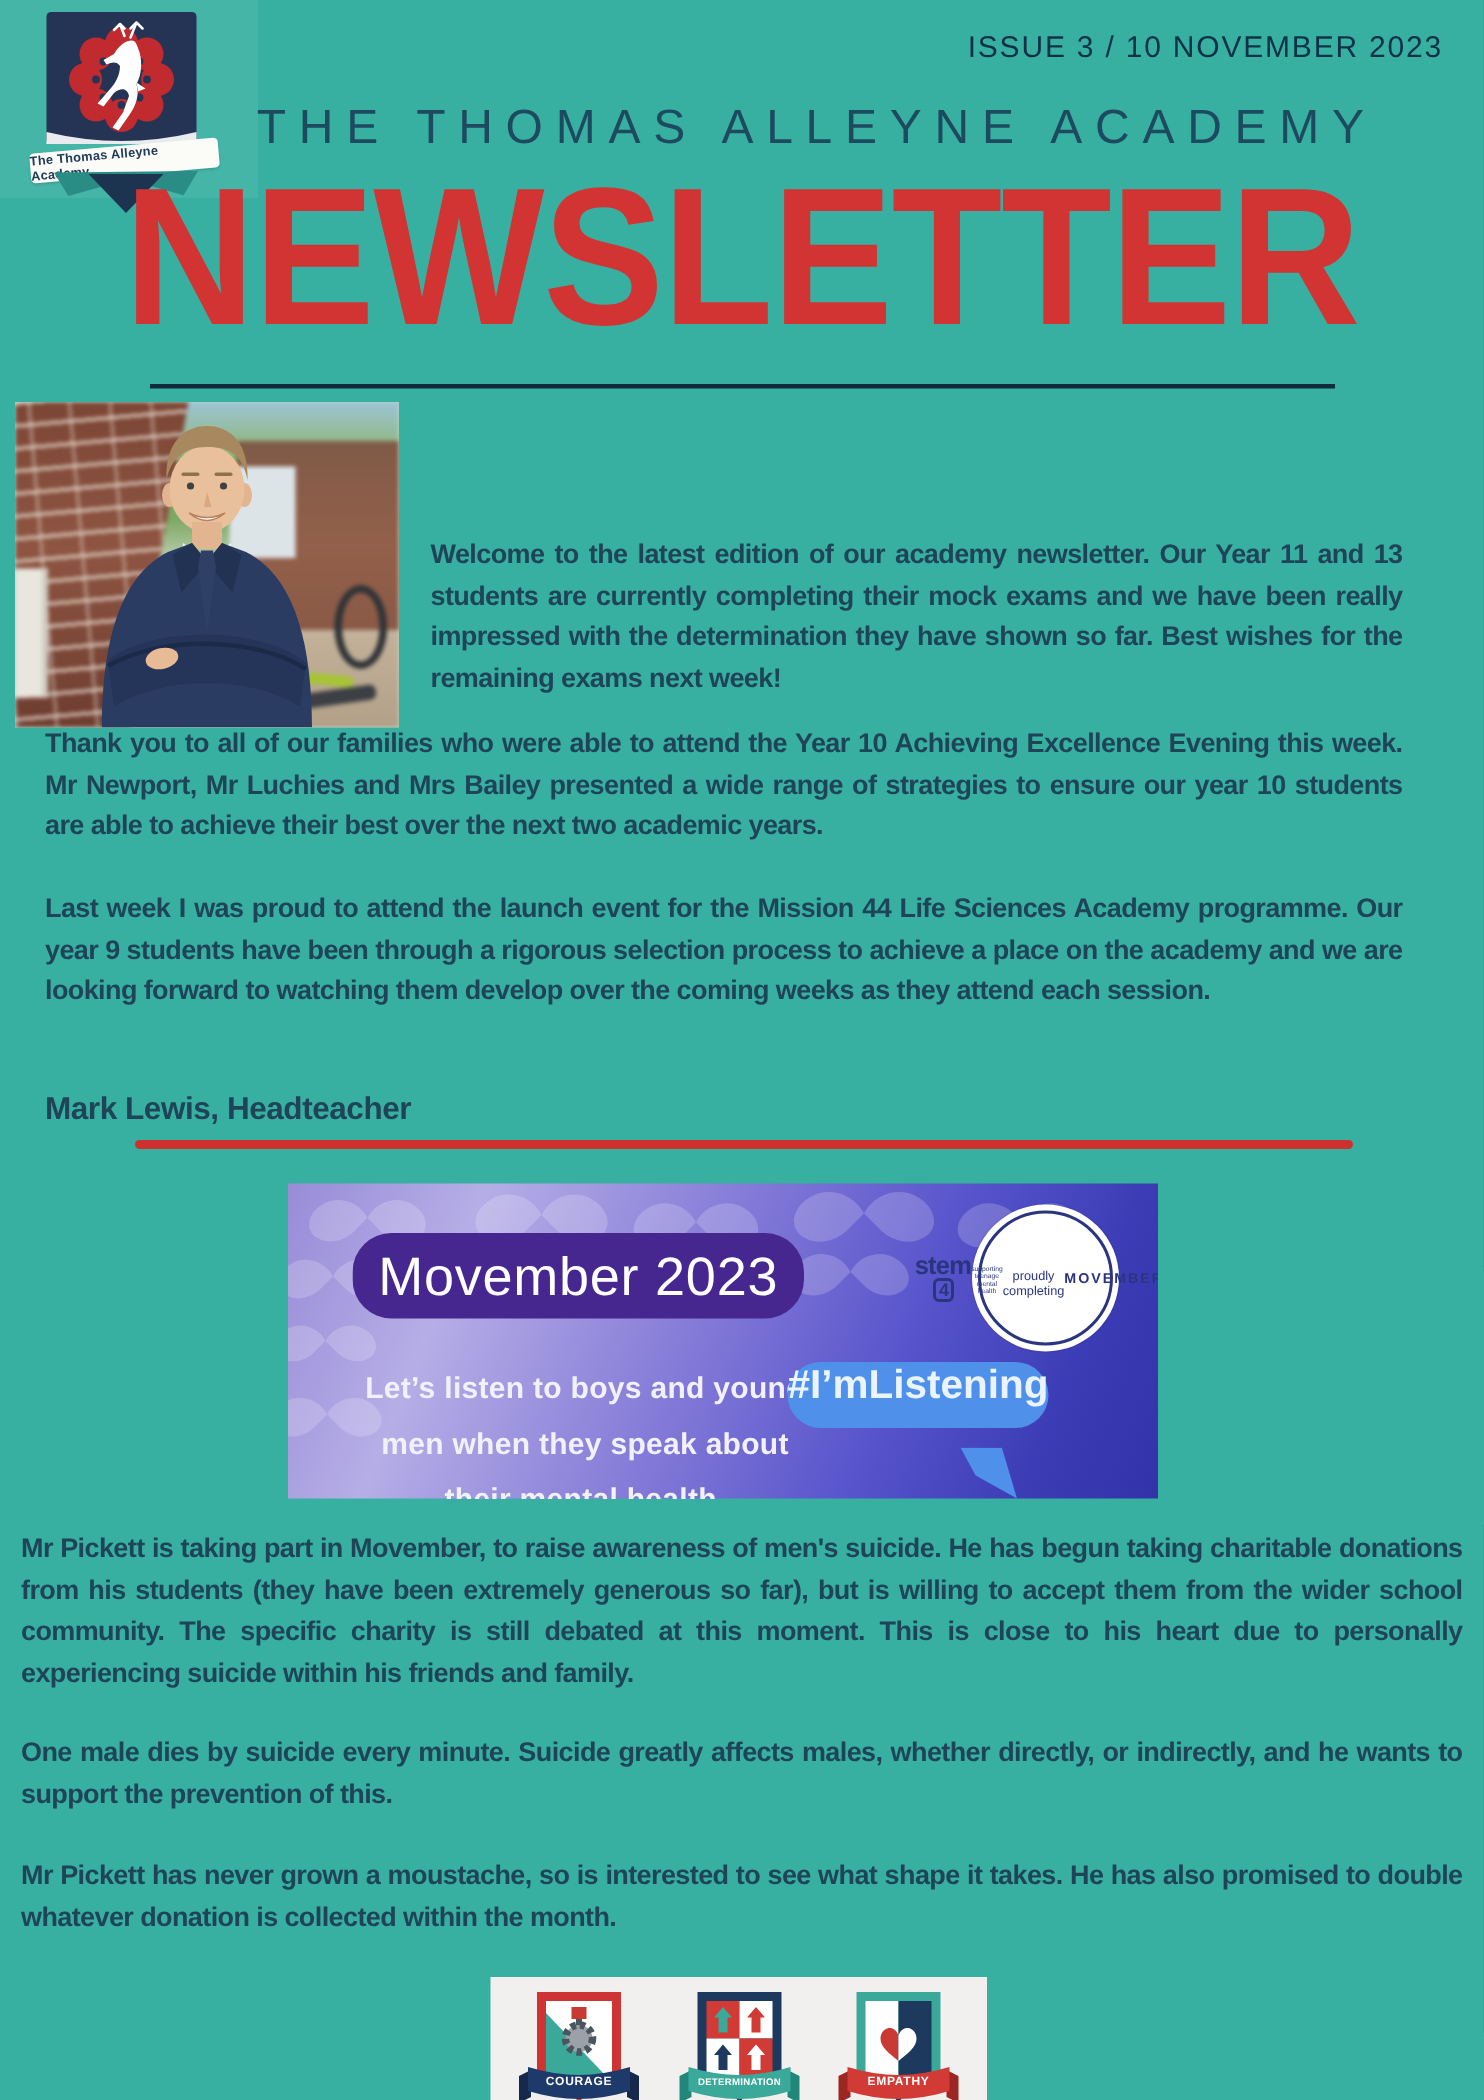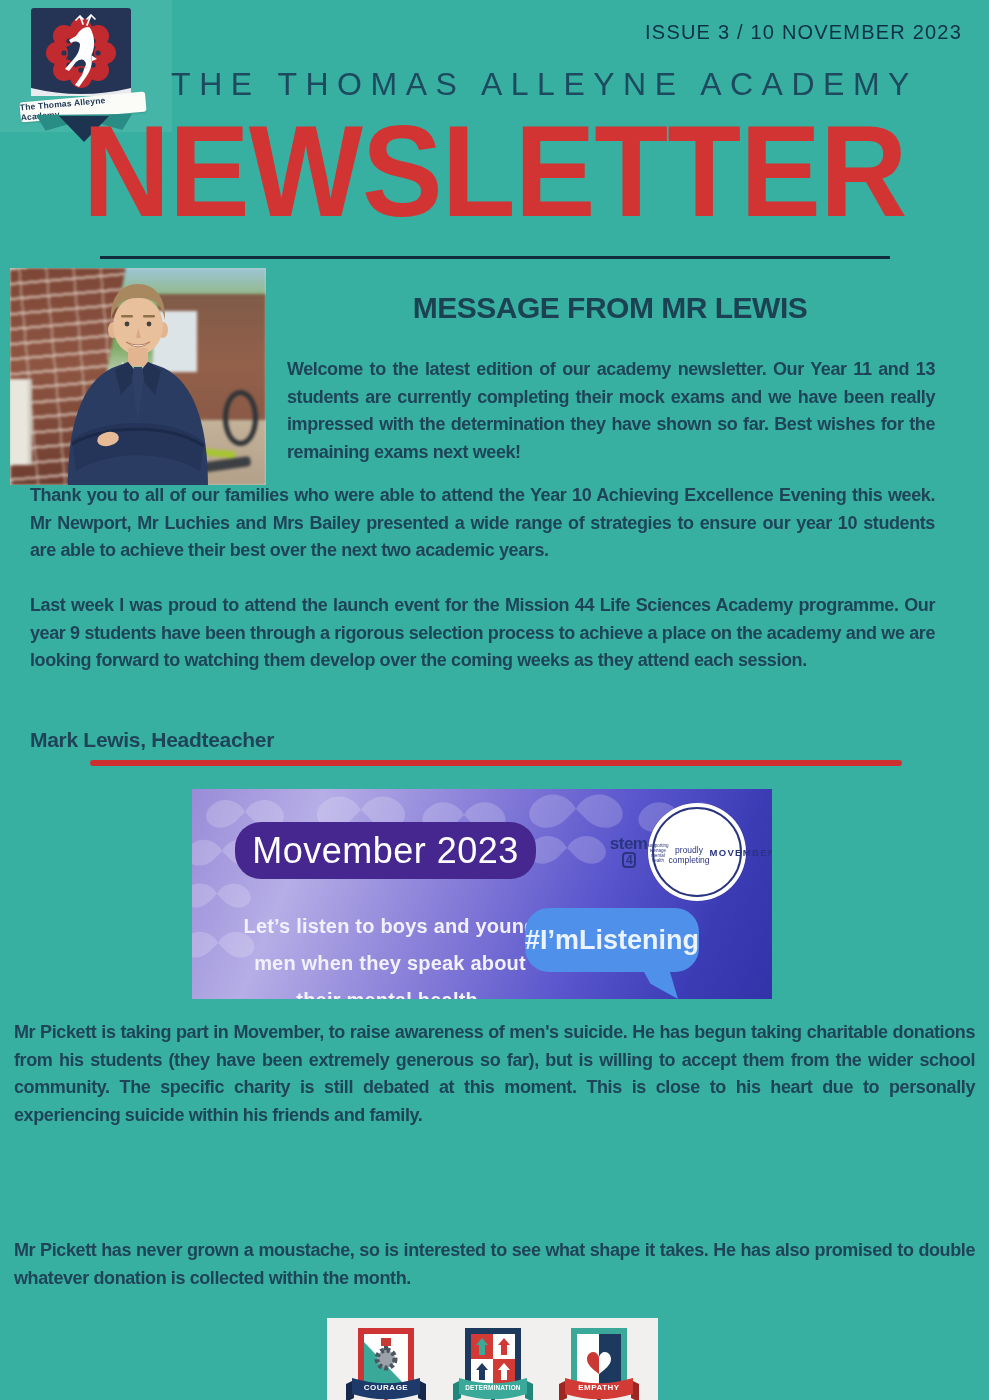--- a/index.html
+++ b/index.html
@@ -78,23 +78,23 @@
   
   .banner { position:absolute; left:192px; top:789px; width:580px; height:210px; overflow:hidden;
     background:linear-gradient(112deg,#988cd8 0%, #b6aee6 20%, #8d83da 42%, #5955cc 68%, #3c3db6 86%, #3233a8 100%); }
   .mo-pattern { position:absolute; inset:0; opacity:.55; }
   .mo-pill { position:absolute; left:43px; top:33px; width:301px; height:57px;
     background:#46278f; border-radius:26px;
     display:flex; align-items:center; justify-content:center;
     font-size:36px; font-weight:500; color:#ffffff; letter-spacing:.5px; }
   .mo-tagline { position:absolute; left:48px; top:119px; width:300px; text-align:center;
     font-size:20px; line-height:37px; font-weight:600; color:#f2f1fb; letter-spacing:.2px; }
-  .mo-bubble { position:absolute; left:333px; top:119px; width:174px; height:64px;
+  .mo-bubble { position:absolute; left:333px; top:119px; width:174px; height:44px;
     background:#4e90ea; border-radius:24px;
-    display:flex; align-items:center; justify-content:center;
+    display:flex; justify-content:center;
     font-size:27px; font-weight:600; color:#eaf3ff; }
   .mo-bubble-tail { position:absolute; left:440px; top:176px; width:46px; height:34px;
     background:#4e90ea; clip-path:polygon(18% 0, 78% 0, 100% 100%, 40% 55%); }
   .stem-badge { position:absolute; left:456px; top:14px; width:98px; height:98px;
     background:#ffffff; border-radius:50%; box-shadow:0 0 0 1px rgba(0,0,0,.05);
     display:flex; flex-direction:row; align-items:center; justify-content:center; text-align:center; }
   .stem-badge::before { content:""; position:absolute; inset:4px; border:2px solid #2a3580; border-radius:50%; }
   .stem-brand { font-size:17px; font-weight:700; color:#2a3580; line-height:15px; letter-spacing:-.5px; }
   .stem-digit { display:inline-block; border:2px solid #2a3580; border-radius:4px; padding:0 2px; font-size:12px; line-height:12px; margin-left:1px; }
   .stem-tiny { font-size:4.5px; color:#2a3580; margin-top:1px; }
@@ -190,21 +190,20 @@
       <path d="M58 217 C58 160 70 116 102 100 L118 94 L128 106 L138 94 L154 100 C186 116 198 160 198 217 Z" fill="#2b3c63"></path>
       <path d="M118 94 L128 107 L111 127 L105 102 Z" fill="#223253"></path>
       <path d="M138 94 L128 107 L145 127 L151 102 Z" fill="#223253"></path>
       <path d="M124 99 L132 99 L134 110 L128 154 L122 110 Z" fill="#2e4066"></path>
       <path d="M62 172 C92 149 164 149 194 174 L190 203 C156 182 100 182 66 203 Z" fill="#253459"></path>
       <path d="M62 176 C96 156 160 156 194 178" stroke="#1c2a4a" stroke-width="3" fill="none"></path>
       <ellipse cx="98" cy="171" rx="11" ry="7" fill="#e6bb95" transform="rotate(-12 98 171)"></ellipse>
     </svg>
   </div>
 
-  <div class="msg-heading">MESSAGE FROM MR LEWIS</div>
   <div class="body-par par-intro">Welcome to the latest edition of our academy newsletter. Our Year 11 and 13 students are currently completing their mock exams and we have been really impressed with the determination they have shown so far. Best wishes for the remaining exams next week!</div>
   <div class="body-par par-2">Thank you to all of our families who were able to attend the Year 10 Achieving Excellence Evening this week. Mr Newport, Mr Luchies and Mrs Bailey presented a wide range of strategies to ensure our year 10 students are able to achieve their best over the next two academic years.</div>
   <div class="body-par par-3">Last week I was proud to attend the launch event for the Mission 44 Life Sciences Academy programme. Our year 9 students have been through a rigorous selection process to achieve a place on the academy and we are looking forward to watching them develop over the coming weeks as they attend each session.</div>
   <div class="signature">Mark Lewis, Headteacher</div>
   <div class="red-rule"></div>
 
   <div class="banner">
     <svg class="mo-pattern" viewBox="0 0 580 210">
       <defs>
         <g id="mo">
@@ -241,20 +240,21 @@
       <div class="stem-supporting">proudly completing</div>
       <svg width="28" height="9" viewBox="0 0 60 20">
         <path d="M30 10 C26 2 16 0 10 4 C3 8 2 16 8 19 C13 22 20 20 24 16 C26 14 28 12 30 10 Z" fill="#2a3580"></path>
         <path d="M30 10 C34 2 44 0 50 4 C57 8 58 16 52 19 C47 22 40 20 36 16 C34 14 32 12 30 10 Z" fill="#2a3580"></path>
       </svg>
       <div class="stem-mo-word">MOVEMBER®</div>
     </div>
   </div>
 
   <div class="body-par par-4">Mr Pickett is taking part in Movember, to raise awareness of men's suicide. He has begun taking charitable donations from his students (they have been extremely generous so far), but is willing to accept them from the wider school community. The specific charity is still debated at this moment. This is close to his heart due to personally experiencing suicide within his friends and family.</div>
+  <div class="body-par par-5">One male dies by suicide every minute. Suicide greatly affects males, whether directly, or indirectly, and he wants to support the prevention of this.</div>
   <div class="body-par par-6">Mr Pickett has never grown a moustache, so is interested to see what shape it takes. He has also promised to double whatever donation is collected within the month.</div>
 
   <div class="values-strip">
 
     <svg class="value-badge" viewBox="0 0 80 84">
       <rect x="12" y="2" width="56" height="62" fill="#cf3434"></rect>
       <rect x="18" y="8" width="44" height="50" fill="#ffffff"></rect>
       <polygon points="18,58 18,16 58,58" fill="#3aa99a"></polygon>
       <rect x="35" y="12" width="10" height="8" fill="#c93a34"></rect>
       <rect x="38" y="20" width="4" height="5" fill="#4a5560"></rect>

